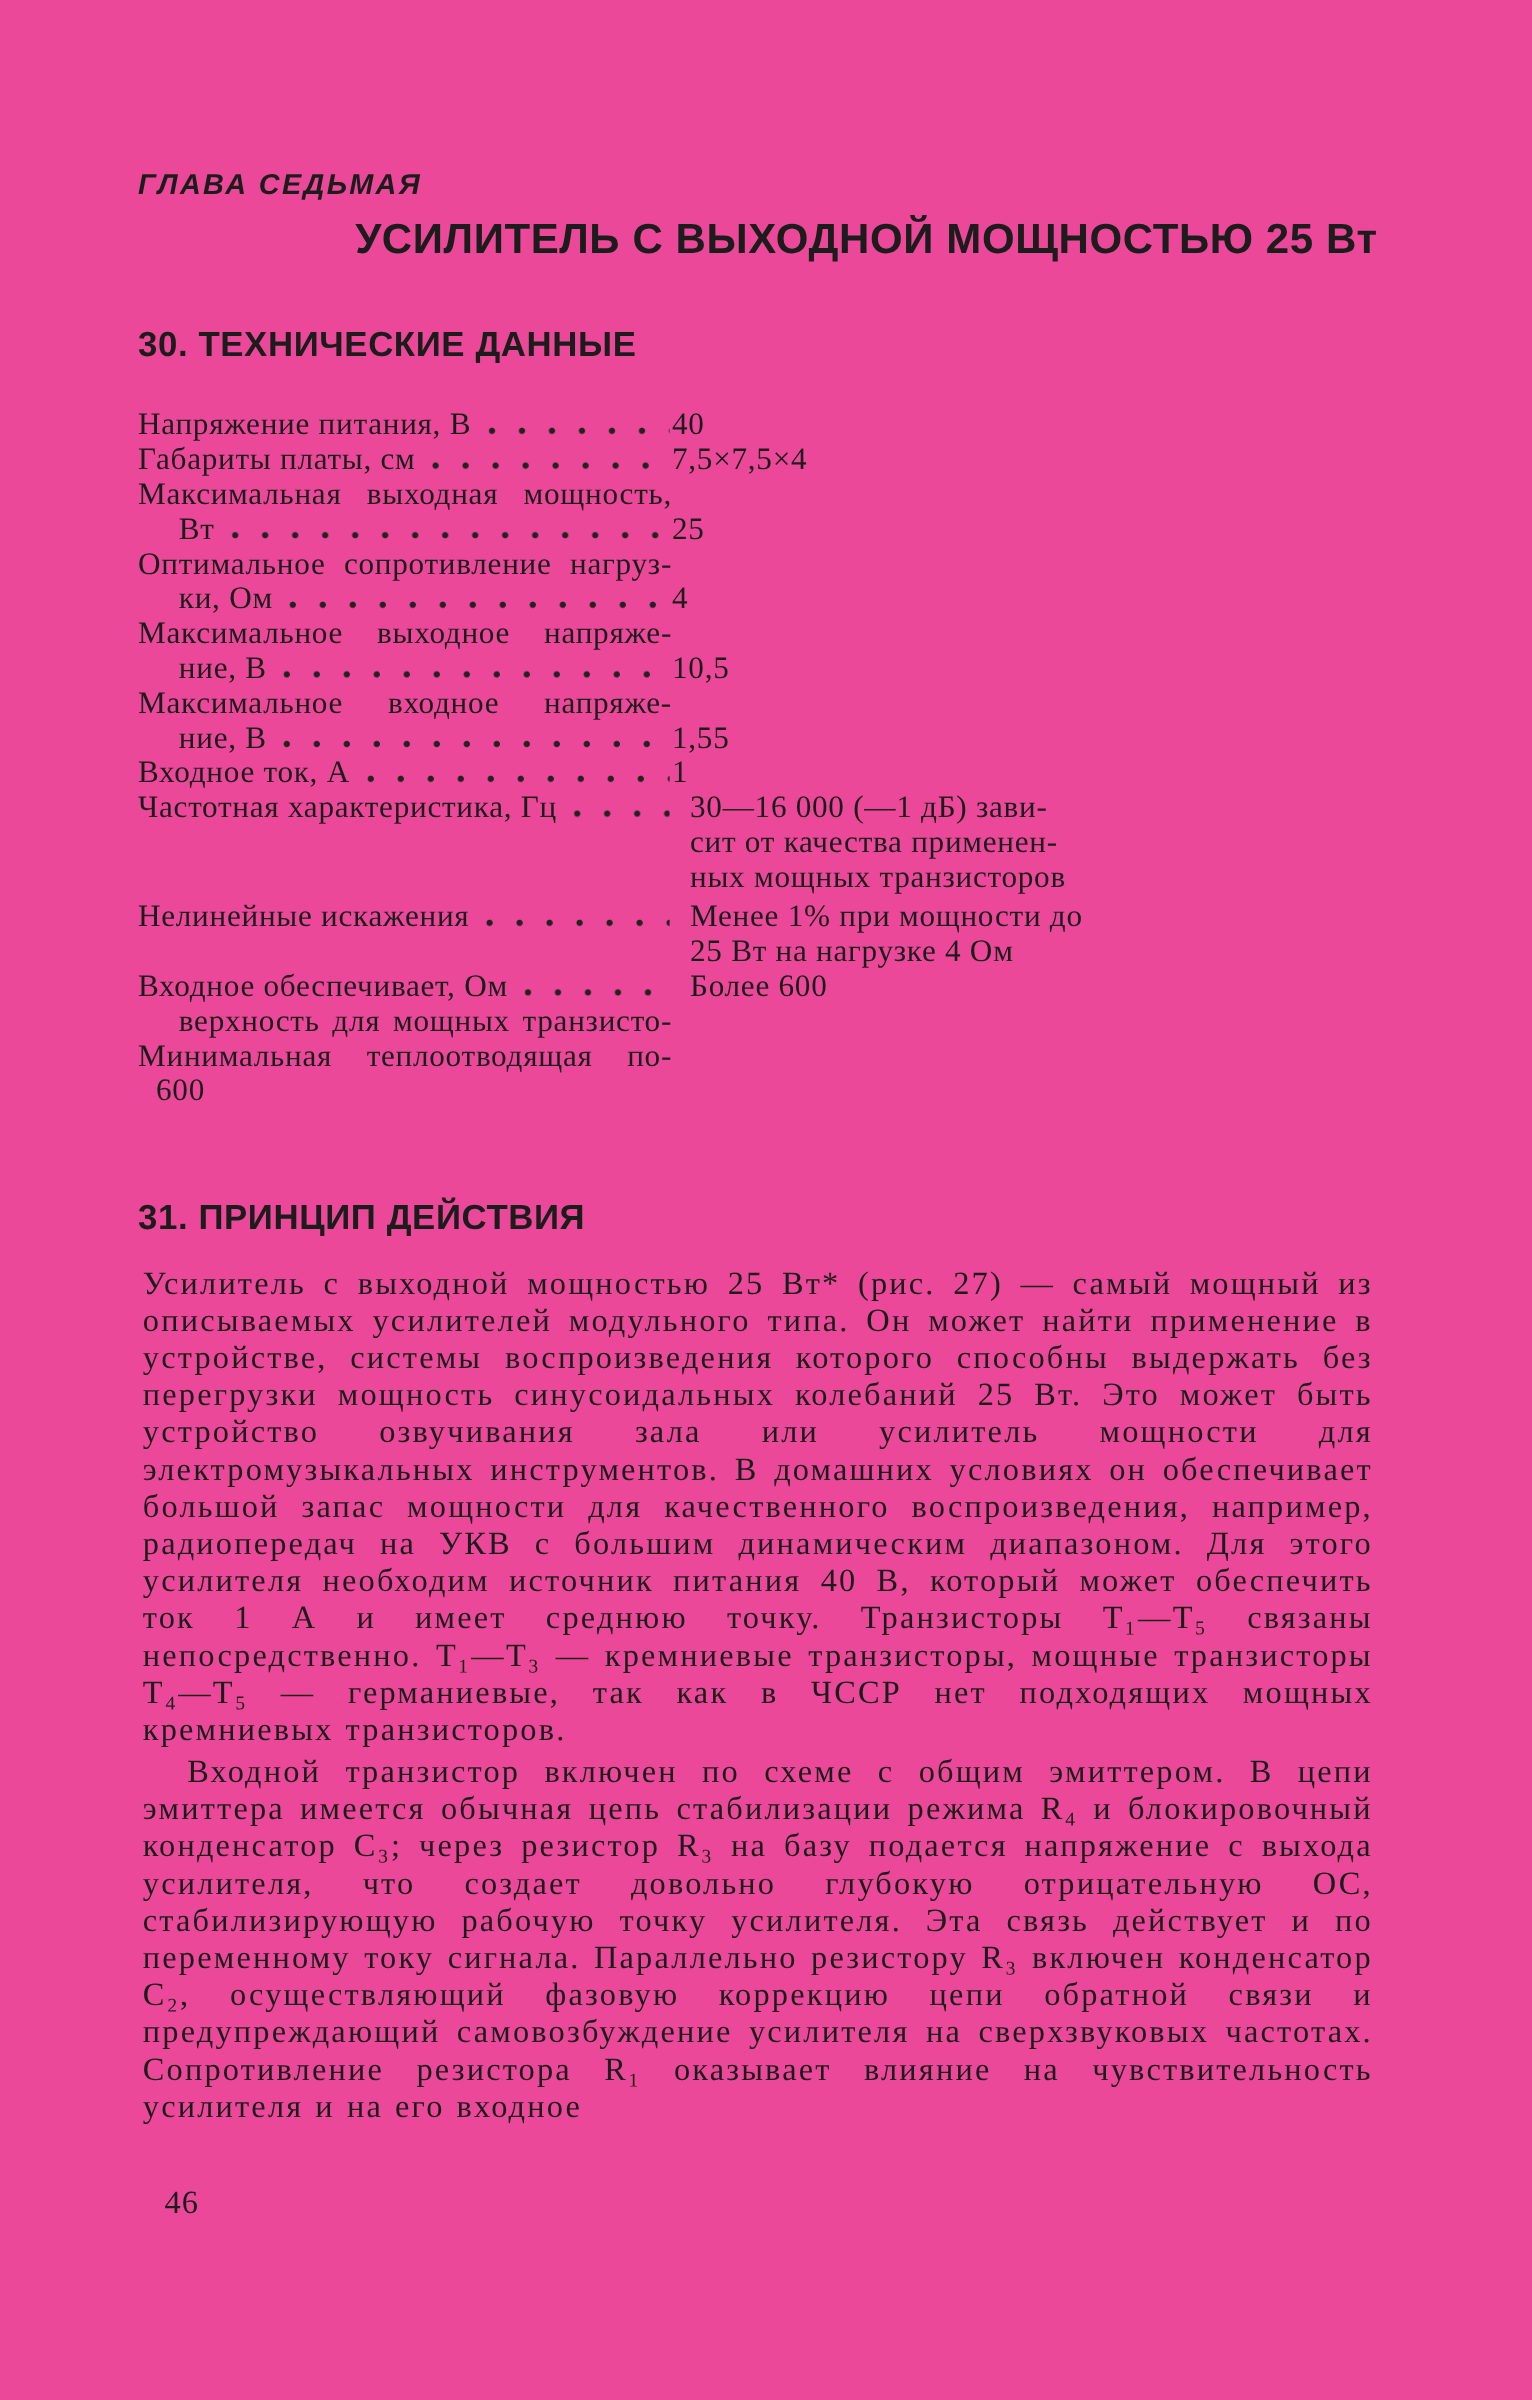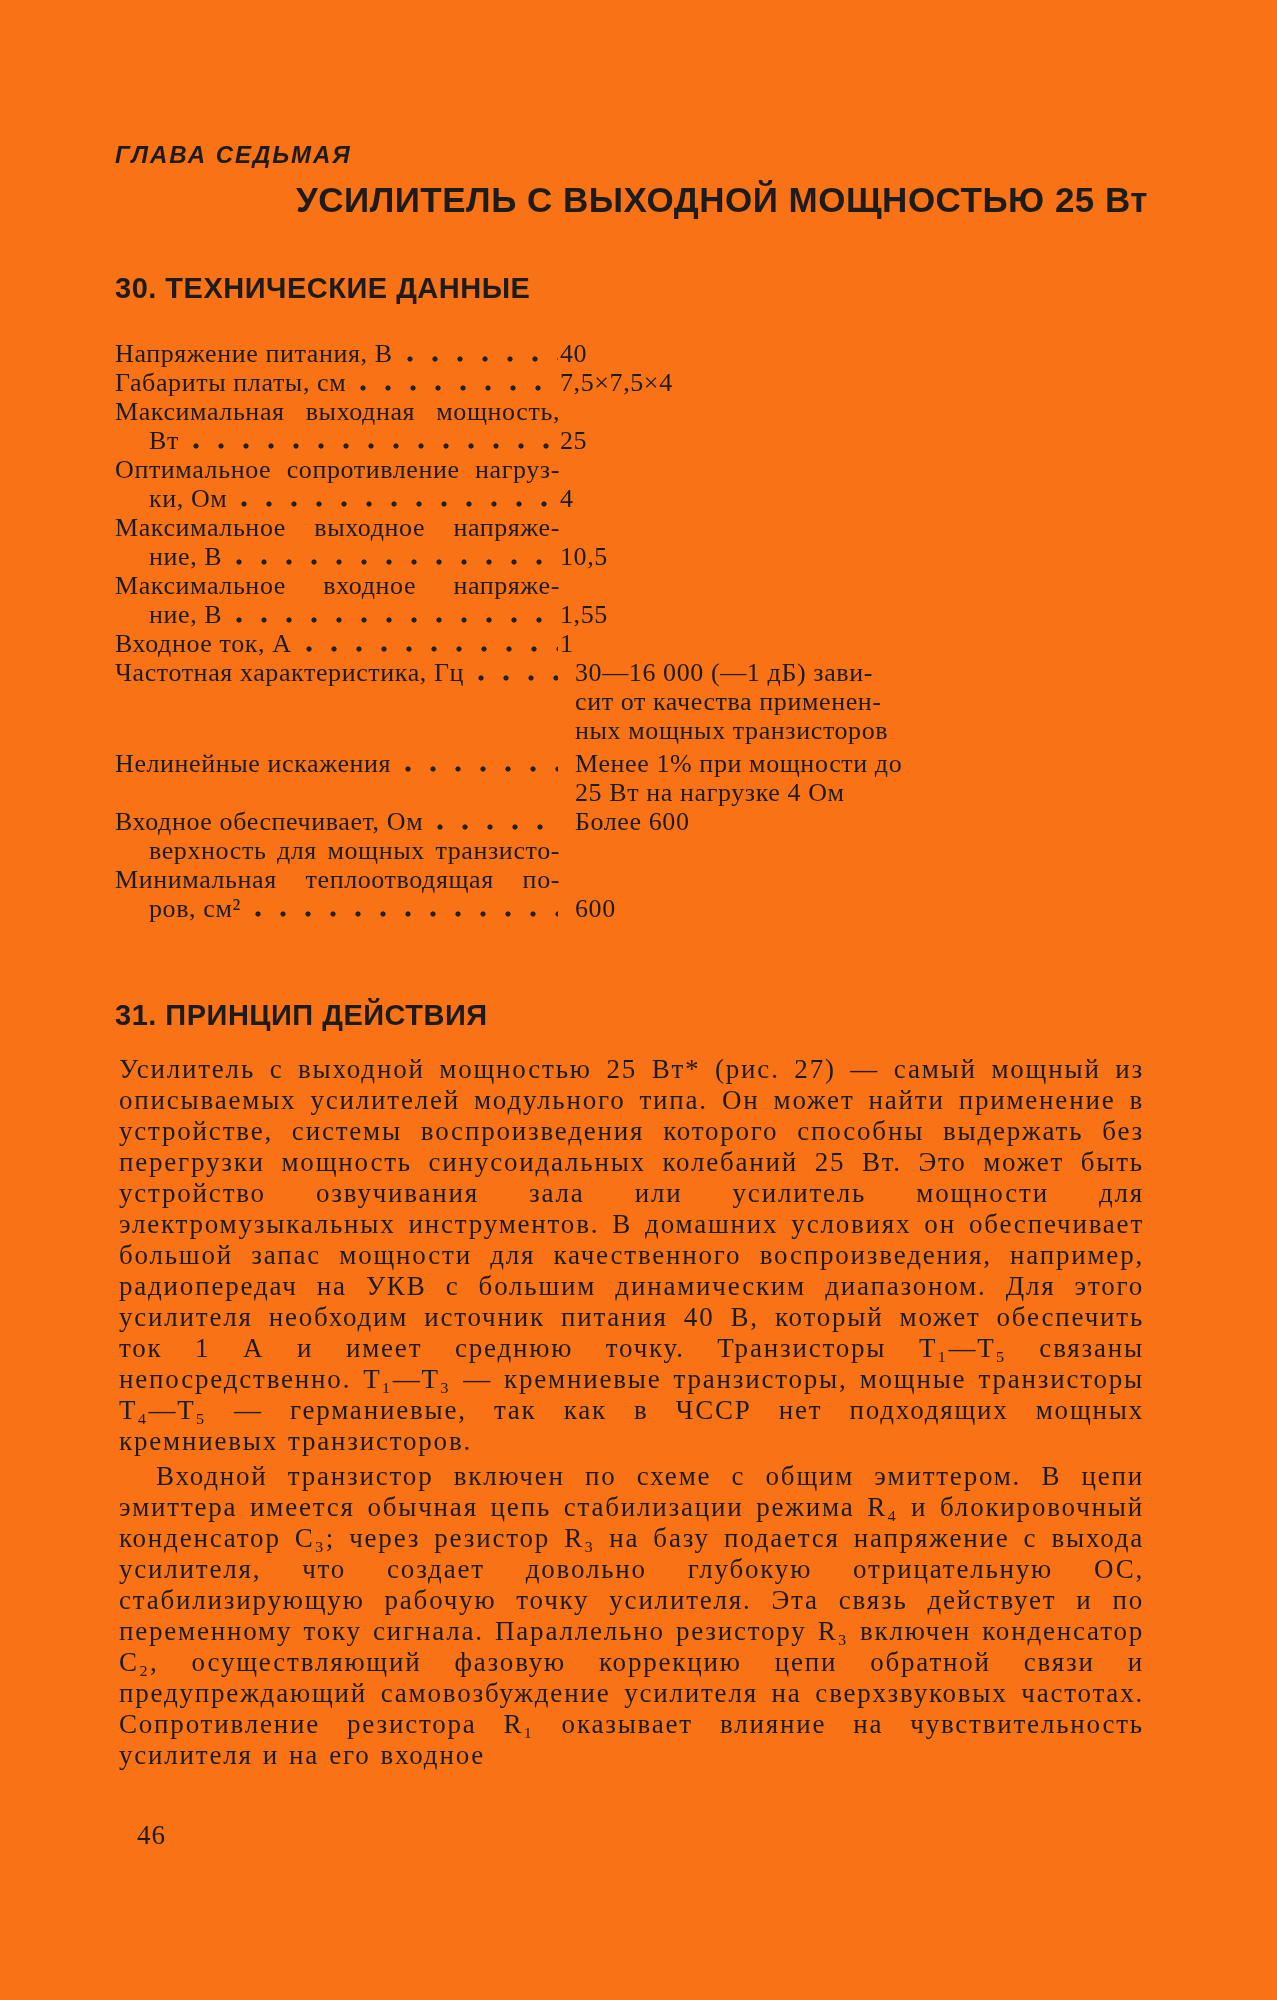--- a/index.html
+++ b/index.html
@@ -1,19 +1,19 @@
 <!DOCTYPE html>
 <html lang="ru"><head>
 <meta charset="utf-8">
 <style>
   html,body{margin:0;padding:0;background:#ffffff;}
   .page{
     position:relative;
     width:1277px;height:2000px;
-    background:#f97316;
+    background:#ec4899;
     color:#1c1c1c;
     font-family:"Liberation Serif", serif;
     overflow:hidden;
   }
   .content{
     position:absolute;
     left:115px;top:141px;
     width:1033px;
   }
   .chapter-label{
@@ -198,24 +198,20 @@
         </div>
         <div class="spec-row">
           <div class="spec-label justify indent">верхность для мощных транзисто-</div>
           <div class="spec-value"></div>
         </div>
         <div class="spec-row">
           <div class="spec-label justify">Минимальная теплоотводящая по-</div>
           <div class="spec-value"></div>
         </div>
         <div class="spec-row">
-          <div class="spec-label indent">
-            <span>ров, см²</span>
-            <span class="leader"></span>
-          </div>
           <div class="spec-value">600</div>
         </div>
       </div>
 
     <div class="section-heading heading-principle">31. ПРИНЦИП ДЕЙСТВИЯ</div>
 
     <div class="paras">
         <p class="para">Усилитель с выходной мощностью 25 Вт* (рис. 27) — самый мощный из описываемых усилителей модульного типа. Он может найти применение в устройстве, системы воспроизведения которого способны выдержать без перегрузки мощность синусоидальных колебаний 25 Вт. Это может быть устройство озвучивания зала или усилитель мощности для электромузыкальных инструментов. В домашних условиях он обеспечивает большой запас мощности для качественного воспроизведения, например, радиопередач на УКВ с большим динамическим диапазоном. Для этого усилителя необходим источник питания 40 В, который может обеспечить ток 1 А и имеет среднюю точку. Транзисторы Т₁—Т₅ связаны непосредственно. Т₁—Т₃ — кремниевые транзисторы, мощные транзисторы Т₄—Т₅ — германиевые, так как в ЧССР нет подходящих мощных кремниевых транзисторов.</p>
         <p class="para indent">Входной транзистор включен по схеме с общим эмиттером. В цепи эмиттера имеется обычная цепь стабилизации режима R₄ и блокировочный конденсатор C₃; через резистор R₃ на базу подается напряжение с выхода усилителя, что создает довольно глубокую отрицательную ОС, стабилизирующую рабочую точку усилителя. Эта связь действует и по переменному току сигнала. Параллельно резистору R₃ включен конденсатор C₂, осуществляющий фазовую коррекцию цепи обратной связи и предупреждающий самовозбуждение усилителя на сверхзвуковых частотах. Сопротивление резистора R₁ оказывает влияние на чувствительность усилителя и на его входное</p>
       </div>

